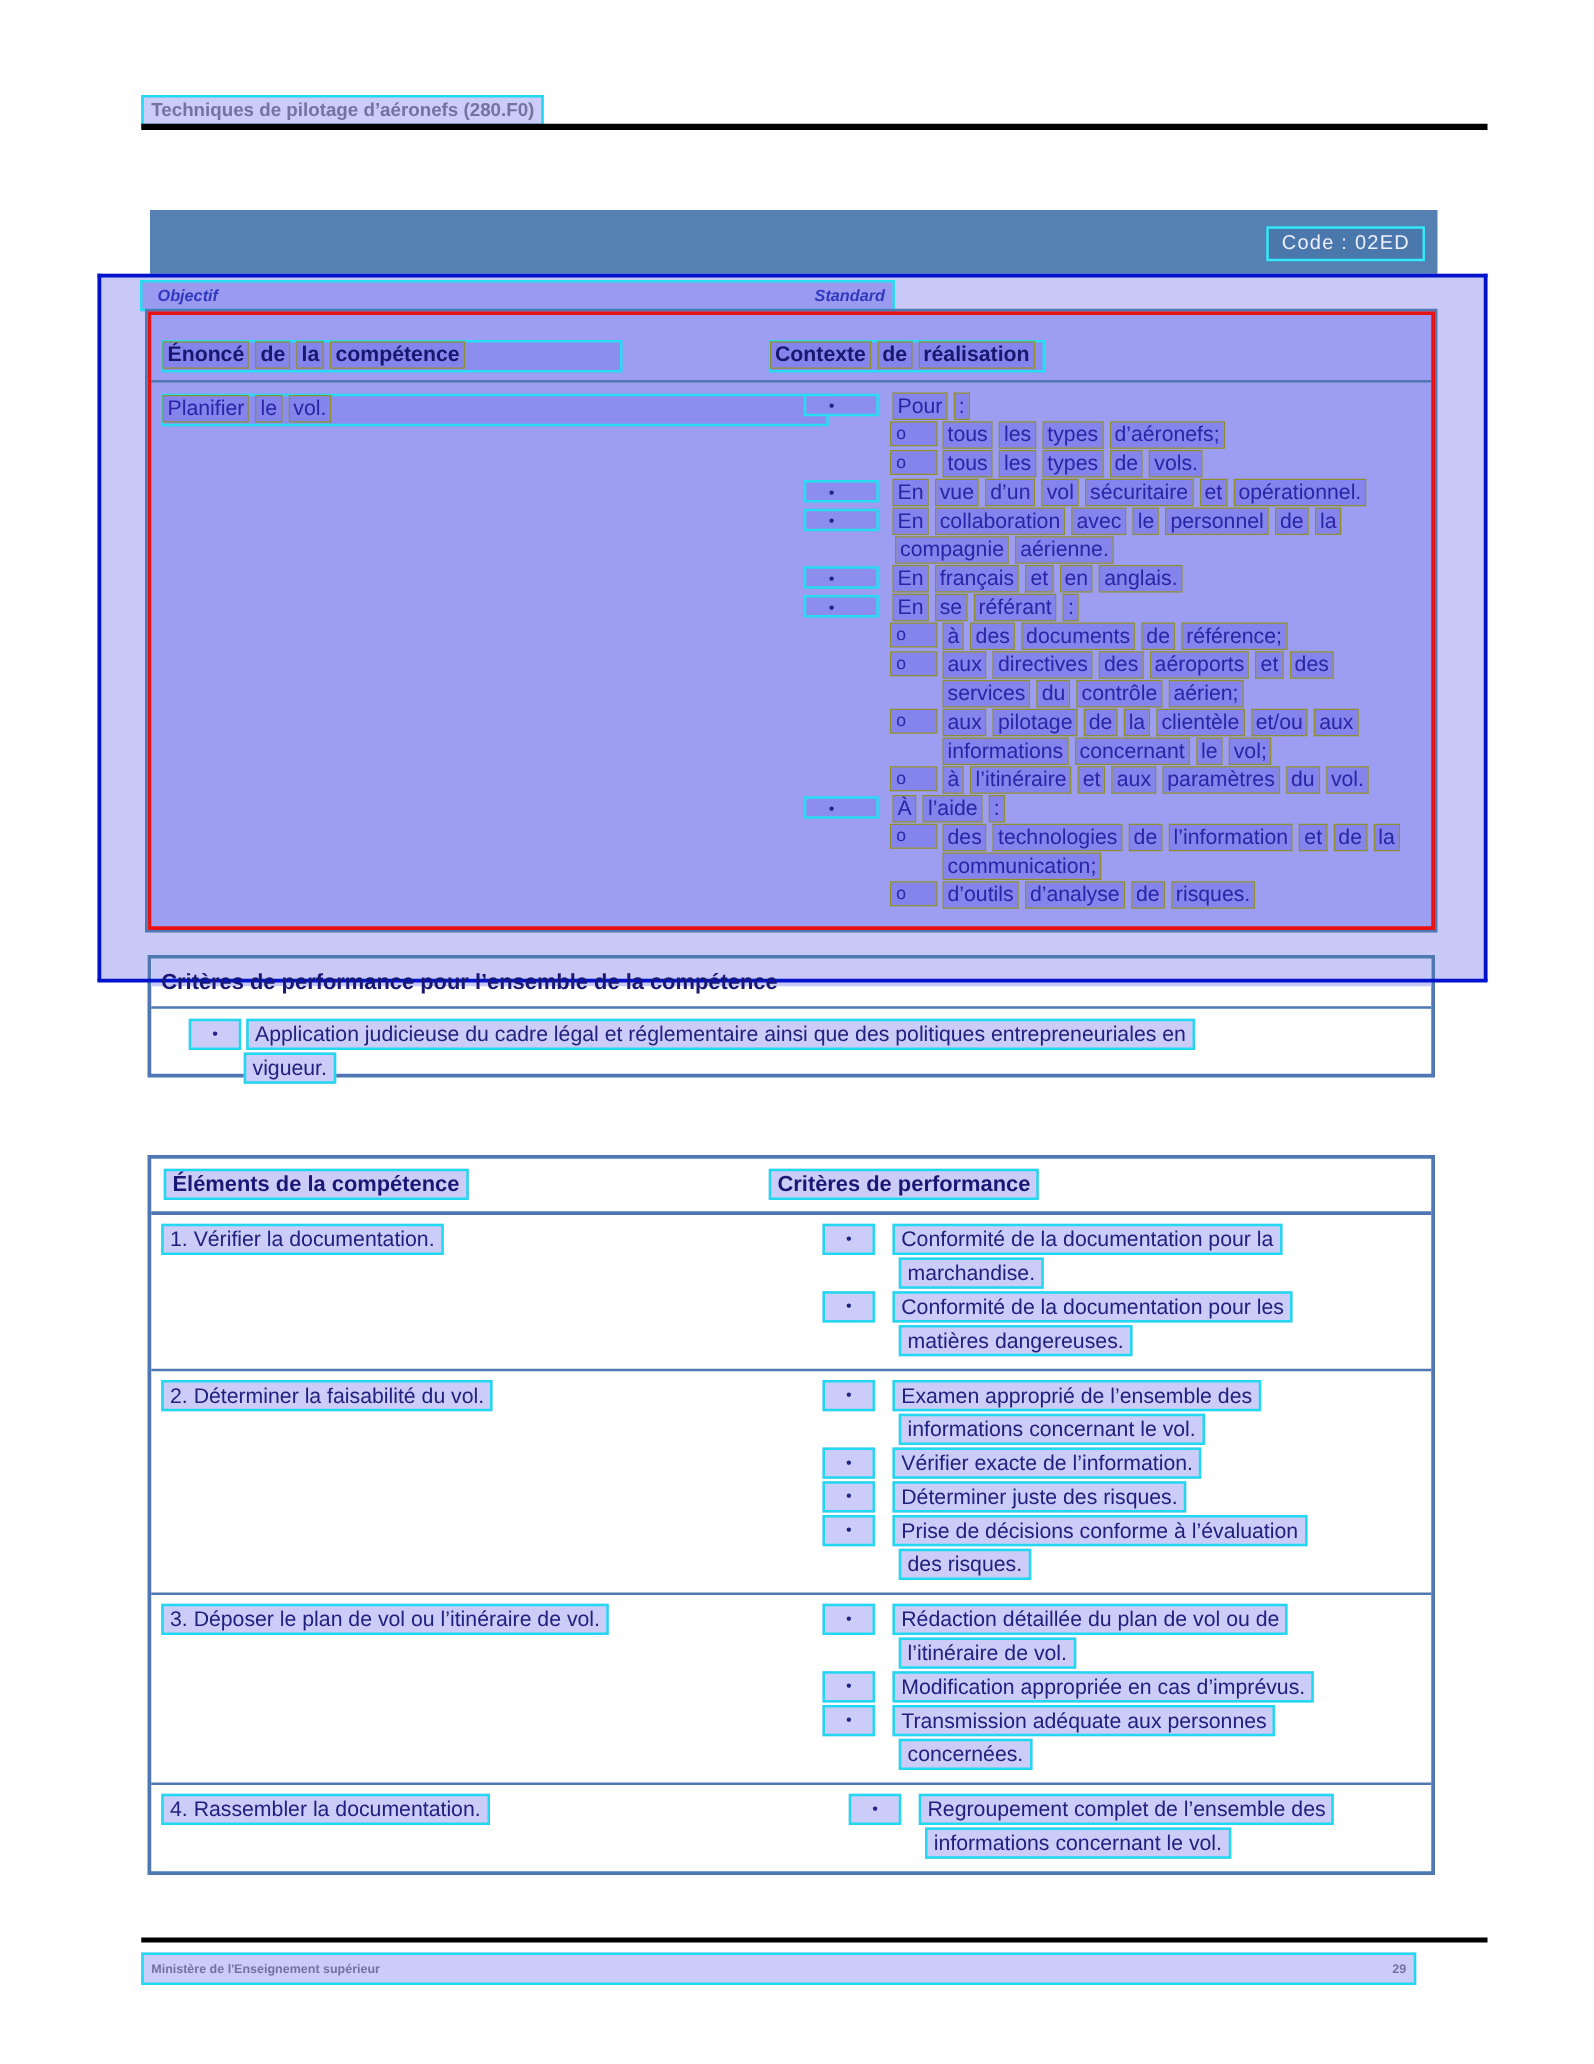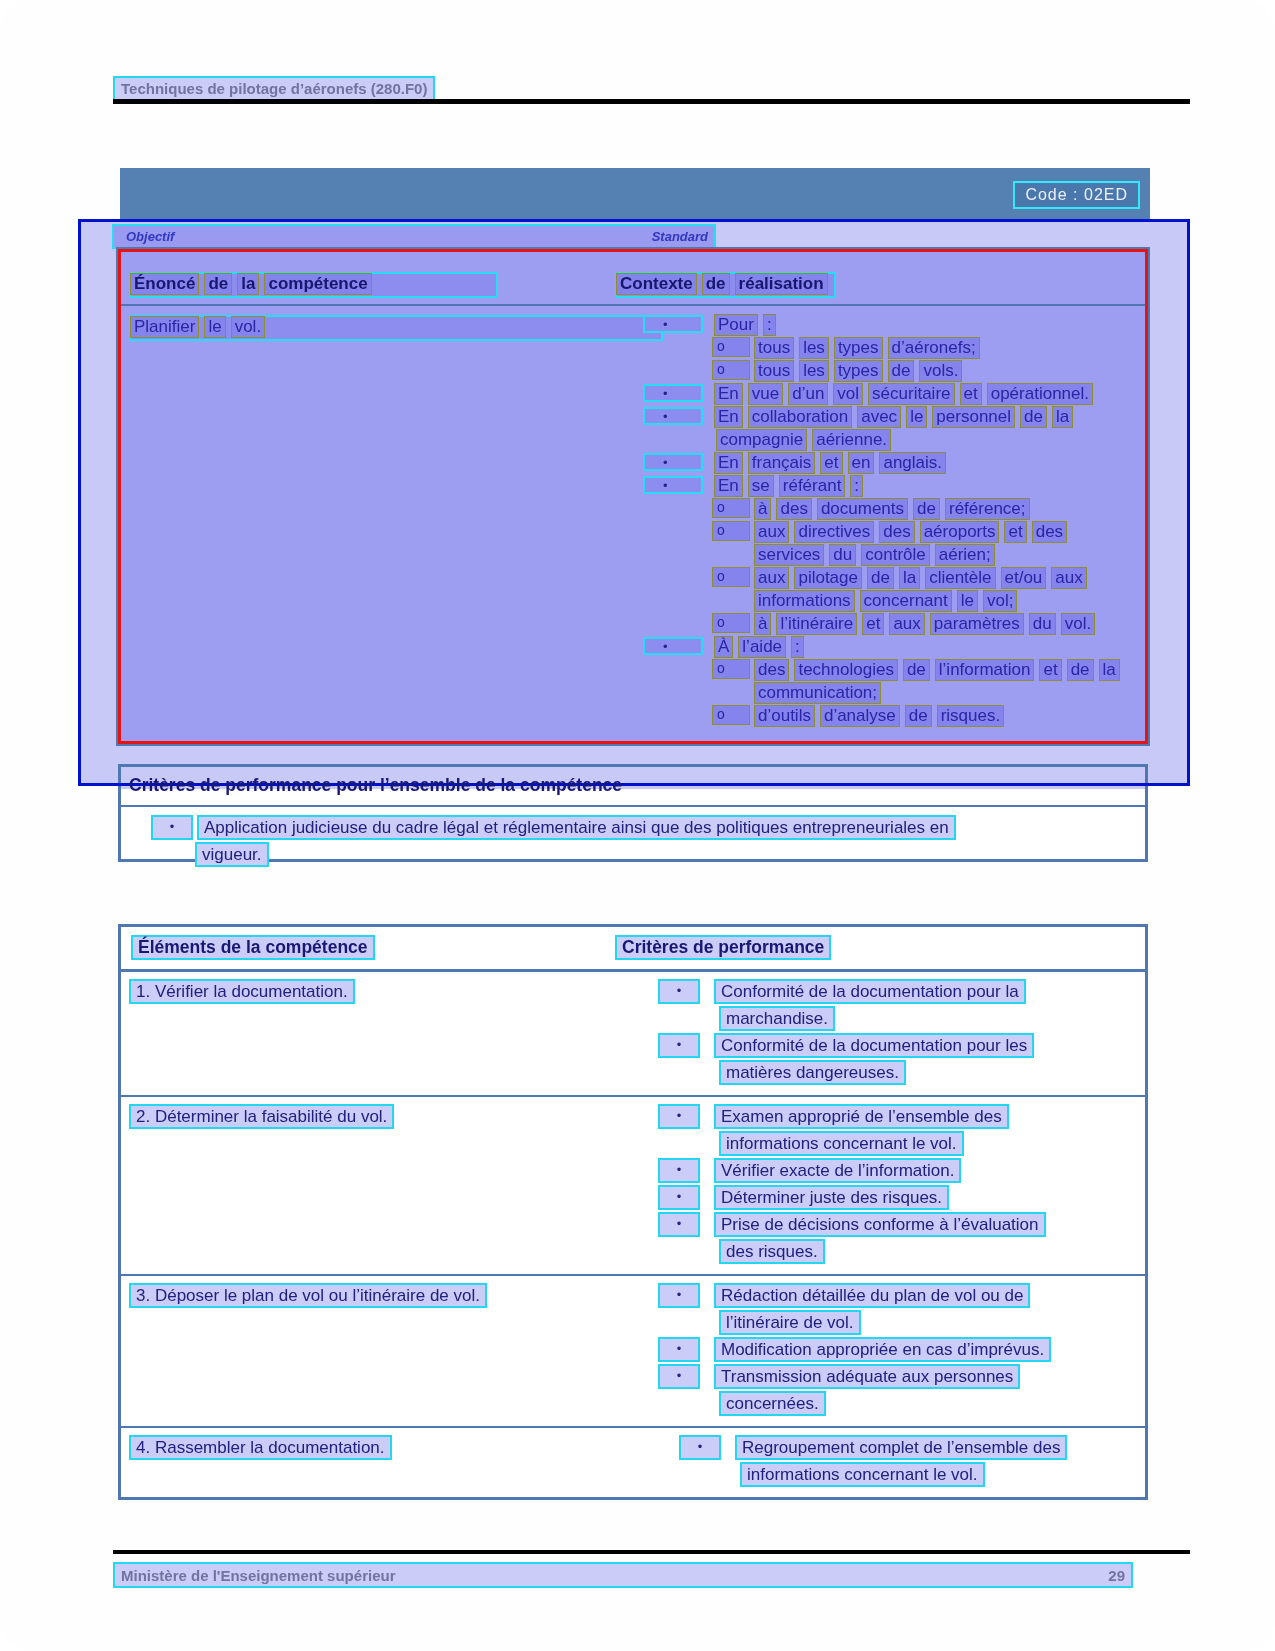--- a/index.html
+++ b/index.html
@@ -17,21 +17,21 @@
   .bold .w{font-weight:700;color:#17176e;}
 
   
   .title-box{left:113px;top:76px;height:21px;line-height:21px;font-size:15px;font-weight:700;
              color:#73739f;background:#ccccf8;border:2px solid #22d8f0;padding:0 6px;}
   .rule{left:113px;width:1077px;height:5px;background:#000000;}
   .top-rule{top:99px;}
   .footer-rule{top:1550px;height:4px;}
   .footer-box{left:113px;top:1562px;width:1004px;height:22px;background:#ccccf8;
               border:2px solid #22d8f0;display:flex;justify-content:space-between;align-items:center;
-              padding:0 6px;font-size:15px;font-weight:700;color:#73739f;}
+              padding:0 6px;font-size:10px;font-weight:700;color:#73739f;}
 
   
   .banner{left:120px;top:144px;width:1030px;height:52px;background:#5480b2;margin-top:24px;}
   .code-box{position:absolute;right:10px;top:13px;height:24px;line-height:24px;background:#4a78ac;
             border:2px solid #35e8f8;color:#eef0ff;font-size:16px;padding:0 10px;letter-spacing:1px;}
 
   
   .outer-box{left:78px;top:219px;width:1112px;height:566px;background:#c9c9f7;
              border:3px solid #0012cc;border-bottom:none;box-sizing:border-box;}
   .blue-line{left:78px;top:783px;width:1112px;height:3px;background:#0012cc;z-index:1;}

